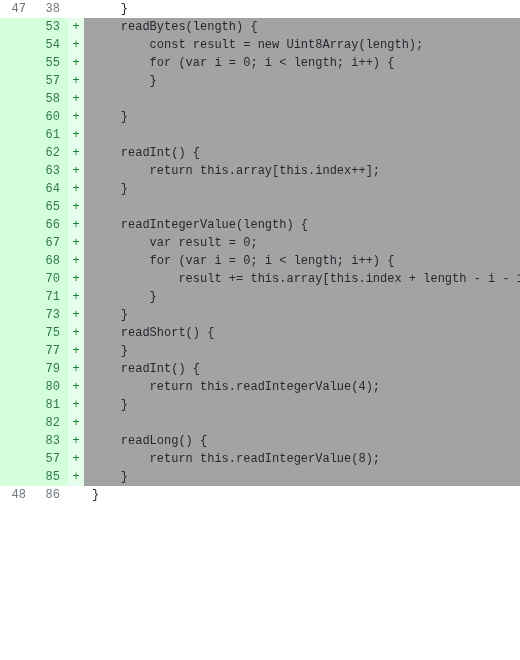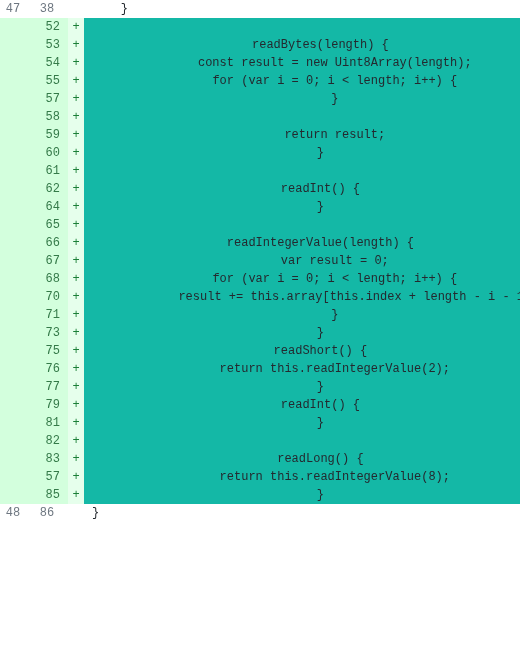--- a/index.html
+++ b/index.html
@@ -50,29 +50,27 @@
   }
   td.mark.added {
     background: #e6ffec;
     color: #1a7f37;
   }
   td.code {
     white-space: pre;
     padding-left: 8px;
   }
   td.code.added {
-    background: #14b8a6;
-    text-align: center;
+    background: #a3a3a3;
   }
   td.code.context {
     background: #ffffff;
   }
   td.ln.context {
     background: #ffffff;
-    text-align: center;
   }
   
   tr.context td.ln {
     color: #6e7781;
   }
 </style>
 </head>
 <body>
 
 <table class="diff">
@@ -84,26 +82,20 @@
   </colgroup>
   <tbody id="diff-body">
       <tr class="context">
         <td class="ln context">47</td>
         <td class="ln context">38</td>
         <td class="mark context"> </td>
         <td class="code context">    }</td>
       </tr>
       <tr class="added">
         <td class="ln added"></td>
-        <td class="ln added">52</td>
-        <td class="mark added">+</td>
-        <td class="code added"></td>
-      </tr>
-      <tr class="added">
-        <td class="ln added"></td>
         <td class="ln added">53</td>
         <td class="mark added">+</td>
         <td class="code added">    readBytes(length) {</td>
       </tr>
       <tr class="added">
         <td class="ln added"></td>
         <td class="ln added">54</td>
         <td class="mark added">+</td>
         <td class="code added">        const result = new Uint8Array(length);</td>
       </tr>
@@ -120,44 +112,44 @@
         <td class="code added">        }</td>
       </tr>
       <tr class="added">
         <td class="ln added"></td>
         <td class="ln added">58</td>
         <td class="mark added">+</td>
         <td class="code added"></td>
       </tr>
       <tr class="added">
         <td class="ln added"></td>
-        <td class="ln added">59</td>
-        <td class="mark added">+</td>
-        <td class="code added">        return result;</td>
-      </tr>
-      <tr class="added">
-        <td class="ln added"></td>
         <td class="ln added">60</td>
         <td class="mark added">+</td>
         <td class="code added">    }</td>
       </tr>
       <tr class="added">
         <td class="ln added"></td>
         <td class="ln added">61</td>
         <td class="mark added">+</td>
         <td class="code added"></td>
       </tr>
       <tr class="added">
         <td class="ln added"></td>
         <td class="ln added">62</td>
         <td class="mark added">+</td>
         <td class="code added">    readInt() {</td>
       </tr>
       <tr class="added">
         <td class="ln added"></td>
+        <td class="ln added">63</td>
+        <td class="mark added">+</td>
+        <td class="code added">        return this.array[this.index++];</td>
+      </tr>
+      <tr class="added">
+        <td class="ln added"></td>
         <td class="ln added">64</td>
         <td class="mark added">+</td>
         <td class="code added">    }</td>
       </tr>
       <tr class="added">
         <td class="ln added"></td>
         <td class="ln added">65</td>
         <td class="mark added">+</td>
         <td class="code added"></td>
       </tr>
@@ -198,35 +190,35 @@
         <td class="code added">    }</td>
       </tr>
       <tr class="added">
         <td class="ln added"></td>
         <td class="ln added">75</td>
         <td class="mark added">+</td>
         <td class="code added">    readShort() {</td>
       </tr>
       <tr class="added">
         <td class="ln added"></td>
-        <td class="ln added">76</td>
-        <td class="mark added">+</td>
-        <td class="code added">        return this.readIntegerValue(2);</td>
-      </tr>
-      <tr class="added">
-        <td class="ln added"></td>
         <td class="ln added">77</td>
         <td class="mark added">+</td>
         <td class="code added">    }</td>
       </tr>
       <tr class="added">
         <td class="ln added"></td>
         <td class="ln added">79</td>
         <td class="mark added">+</td>
         <td class="code added">    readInt() {</td>
+      </tr>
+      <tr class="added">
+        <td class="ln added"></td>
+        <td class="ln added">80</td>
+        <td class="mark added">+</td>
+        <td class="code added">        return this.readIntegerValue(4);</td>
       </tr>
       <tr class="added">
         <td class="ln added"></td>
         <td class="ln added">81</td>
         <td class="mark added">+</td>
         <td class="code added">    }</td>
       </tr>
       <tr class="added">
         <td class="ln added"></td>
         <td class="ln added">82</td>

